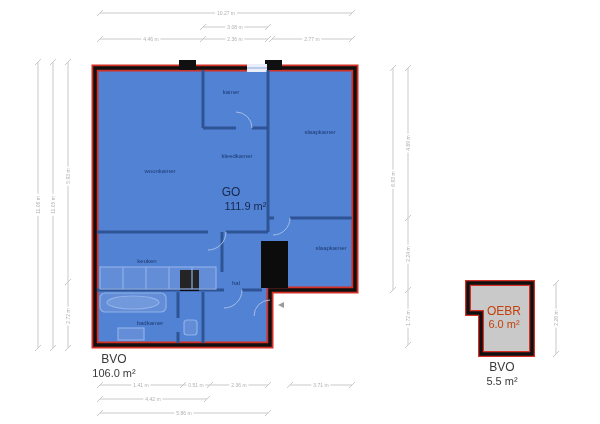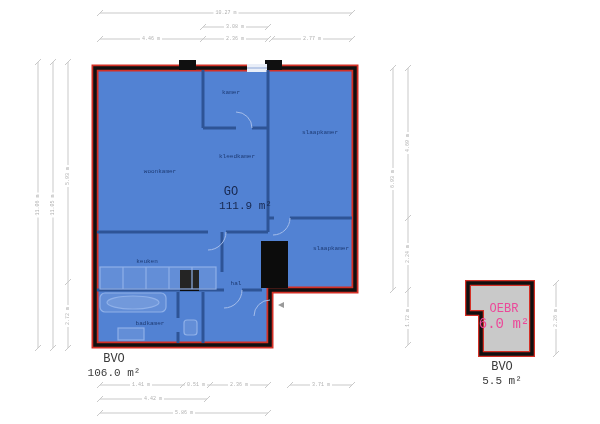--- a/index.html
+++ b/index.html
@@ -1,33 +1,33 @@
 <!DOCTYPE html>
 <html><head>
 <meta charset="utf-8">
 <style>
   html,body{margin:0;padding:0;background:#ffffff;}
   .canvas{
     position:relative;width:600px;height:424px;background:#ffffff;overflow:hidden;
-    font-family:Liberation Mono, monospace;
+    font-family:Liberation Sans, sans-serif;
   }
   svg{position:absolute;left:0;top:0;}
   .lbl{position:absolute;transform:translate(-50%,-50%);white-space:nowrap;text-align:center;}
   .dim{font-size:5px;line-height:1;color:#b0b0b0;background:#fff;padding:0 2px;}
   .dim.rot{transform:translate(-50%,-50%) rotate(-90deg);}
   .room{font-size:6px;color:#1d3a73;}
   .go-block{line-height:1.15;color:#17274e;}
   .go-name{font-size:12px;}
   .go-area{font-size:11px;margin-left:29px;}
   .bvo-block{line-height:1.25;color:#3a3a3a;}
   .bvo-name{font-size:12px;}
   .bvo-area{font-size:11px;}
-  .oebr-block{line-height:1.2;color:#ec4899;}
+  .oebr-block{line-height:1.2;color:#c2410c;}
   .oebr-name{font-size:12px;}
-  .oebr-area{font-size:14px;}
+  .oebr-area{font-size:11px;}
 </style>
 </head>
 <body>
 
 <div class="canvas">
 
   <svg width="600" height="424" viewBox="0 0 600 424">
 
     <g stroke="#c9c9c9" stroke-width="1" fill="none">
 

